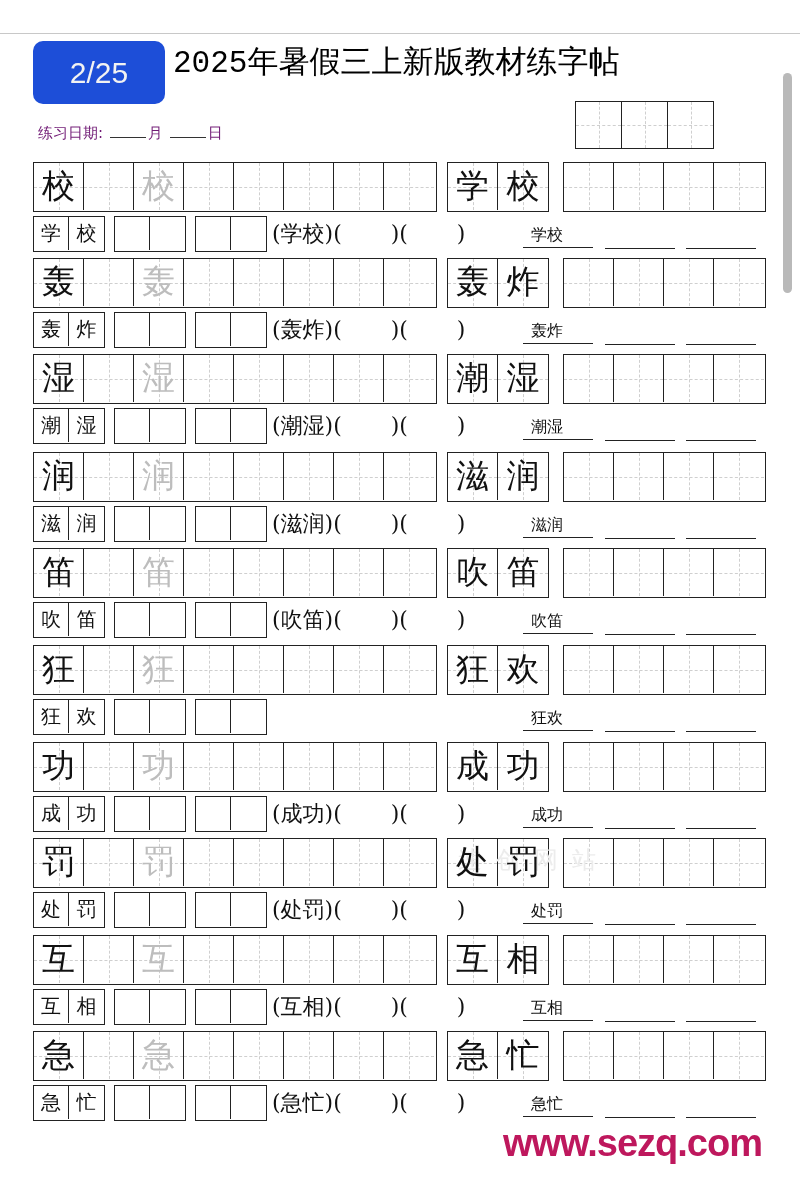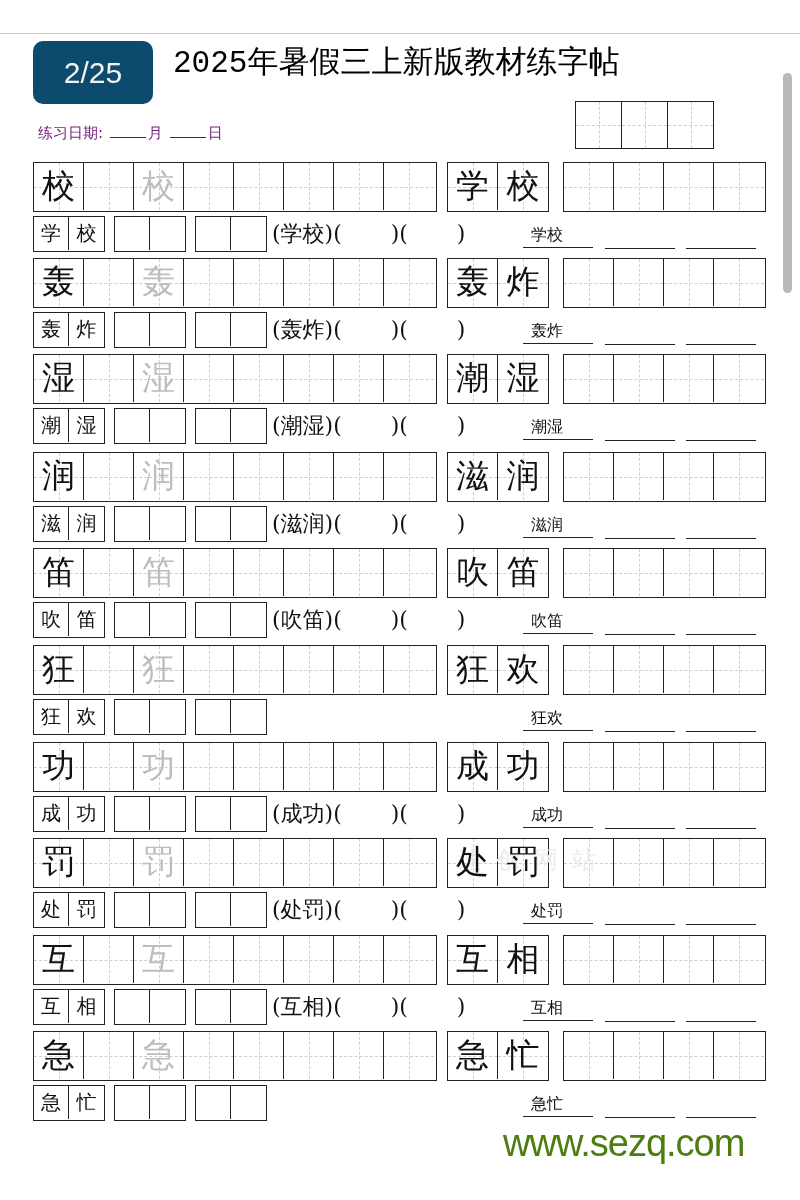--- a/index.html
+++ b/index.html
@@ -1,18 +1,18 @@
 <!DOCTYPE html>
 <html><head>
 <meta charset="utf-8">
 <style>
   html,body{margin:0;padding:0;background:#fff;}
   body{width:800px;height:1200px;position:relative;overflow:hidden;font-family:"DejaVu Serif","Liberation Serif",serif;color:#111;}
   .topline{position:absolute;left:0;top:33px;width:800px;height:1px;background:#c8c8c8;}
-  .page-badge{position:absolute;left:33px;top:41px;width:120px;height:63px;background:#0c4a6e;border-radius:10px;color:#f2f2f2;font-family:"Liberation Sans",sans-serif;font-size:30px;line-height:63px;text-align:center;}
+  .page-badge{position:absolute;left:33px;top:41px;width:132px;height:63px;background:#1d4ed8;border-radius:10px;color:#f2f2f2;font-family:"Liberation Sans",sans-serif;font-size:30px;line-height:63px;text-align:center;}
   .title{position:absolute;left:173px;top:42px;font-family:Liberation Mono, monospace;font-size:31px;line-height:44px;color:#000;letter-spacing:0px;white-space:nowrap;}
   .date{position:absolute;left:38px;top:124px;font-family:"DejaVu Sans",sans-serif;font-size:15px;color:#701a75;white-space:nowrap;}
   .date .blank{display:inline-block;width:36px;border-bottom:1px solid #333;margin:0 2px;height:12px;vertical-align:baseline;}
   .score-box{position:absolute;left:575px;top:101px;height:46px;display:flex;border:1.5px solid #222;}
   .score-box .sc{width:45px;height:46px;border-right:1.5px solid #222;position:relative;}
   .score-box .sc:last-child{border-right:none;}
   .scrollbar{position:absolute;left:783px;top:73px;width:9px;height:220px;background:#b9b9b9;border-radius:5px;}
   .mi::before{content:"";position:absolute;left:50%;top:0;bottom:0;border-left:1px dashed #cfcfcf;}
   .mi::after{content:"";position:absolute;top:50%;left:0;right:0;border-top:1px dashed #cfcfcf;}
   .row{position:absolute;left:0;width:800px;height:97px;}
@@ -29,21 +29,21 @@
   .small .sc2:last-child{border-right:none;}
   .sm-word{left:33px;width:72px;}
   .sm-b1{left:114px;width:72px;}
   .sm-b2{left:195px;width:72px;}
   .paren{position:absolute;top:55px;left:272px;font-size:22px;white-space:pre;line-height:34px;}
   .ul{position:absolute;top:58px;height:28px;border-bottom:1.5px solid #222;font-size:16px;line-height:30px;}
   .ul1{left:523px;width:70px;padding-left:8px;box-sizing:border-box;}
   .ul2{left:605px;width:70px;}
   .ul3{left:686px;width:70px;}
   .wm-faint{position:absolute;left:458px;top:844px;font-size:24px;color:#ececec;letter-spacing:14px;font-family:"DejaVu Serif",serif;}
-  .site{position:absolute;left:503px;top:1122px;font-family:"Liberation Sans",sans-serif;font-size:38px;color:#4d7c0f;letter-spacing:-1px;}
+  .site{position:absolute;left:503px;top:1122px;font-family:"Liberation Sans",sans-serif;font-size:38px;color:#be185d;letter-spacing:-1px;font-weight:bold;}
 </style>
 </head>
 <body>
 
 <div class="topline"></div>
 <div class="page-badge">2/25</div>
 <div class="title">2025年暑假三上新版教材练字帖</div>
 <div class="date">
   <span>练习日期:</span>
   <span class="blank"></span><span>月</span>
@@ -504,20 +504,21 @@
         <div class="sc2">忙</div>
       </div>
       <div class="small sm-b1">
         <div class="sc2"></div>
         <div class="sc2"></div>
       </div>
       <div class="small sm-b2">
         <div class="sc2"></div>
         <div class="sc2"></div>
       </div>
+      <div class="paren">(急忙)(       )(       )</div>
       <div class="ul ul1">急忙</div>
       <div class="ul ul2"></div>
       <div class="ul ul3"></div>
     </div>
   </div>
 
 <div class="wm-faint">速创网站</div>
 <div class="site">www.sezq.com</div>
 
 </body></html>

